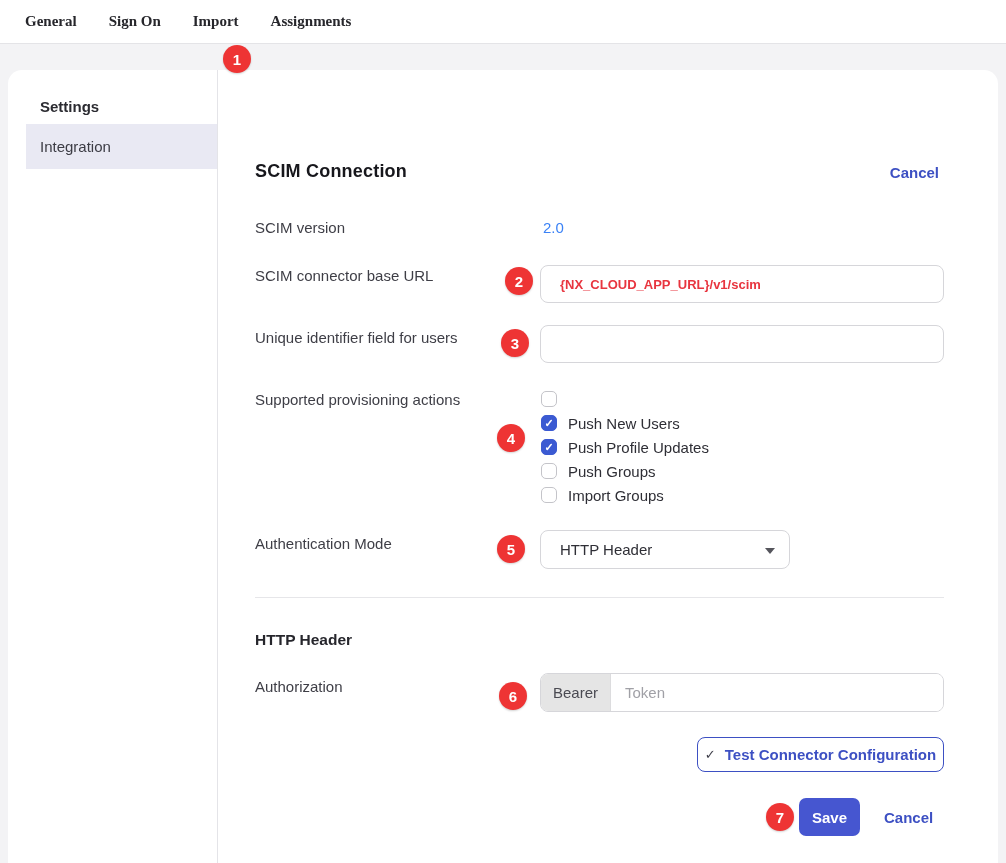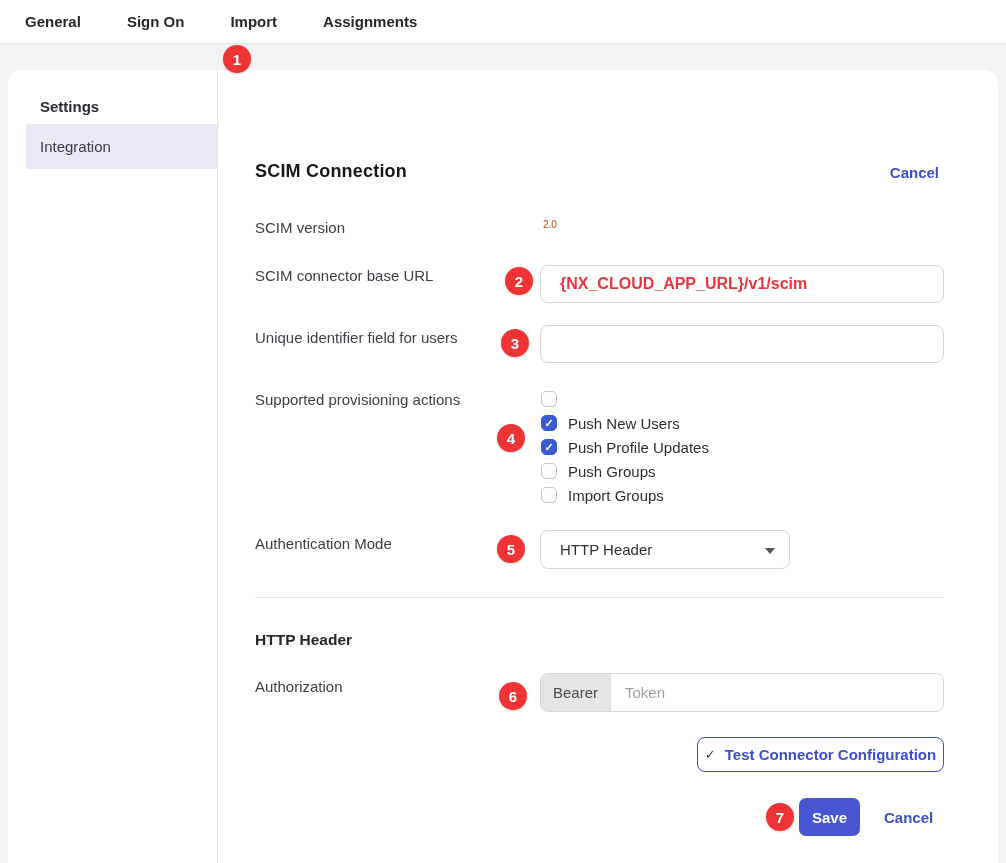--- a/index.html
+++ b/index.html
@@ -8,22 +8,23 @@
     position:relative; overflow:hidden;
     background:#f3f3f5;
     font-family:"Liberation Sans", sans-serif;
     color:#2b2b31;
   }
 
   
   .tabbar {
     position:absolute; top:0; left:0; right:0; height:44px;
     background:#ffffff; border-bottom:1px solid #e4e4e7;
-    display:flex; align-items:stretch; padding-left:15px; gap:26px;
+    display:flex; align-items:stretch; padding-left:15px; gap:12px;
     z-index:2;
+    font-family:Liberation Serif, serif;
   }
   .tab {
     display:flex; align-items:center; padding:0 10px;
     font-size:15px; font-weight:600; color:#26262b;
     position:relative; cursor:pointer; white-space:nowrap;
   }
   .tab.active::after {
     content:""; position:absolute; left:0; right:0; bottom:-1px;
     height:4px; background:#4a54bf; border-radius:2px;
   }
@@ -56,30 +57,30 @@
   .page-title {
     position:absolute; left:0; top:91px;
     font-size:18px; font-weight:600; color:#17171c; letter-spacing:.2px;
   }
   .link {
     font-size:15px; font-weight:600; color:#3d50c3; cursor:pointer;
   }
   .cancel-top { position:absolute; right:5px; top:94px; }
 
   .field-label { position:absolute; left:0; font-size:15px; color:#3e3e46; }
-  .field-value { position:absolute; font-size:10px; color:#c2410c; }
+  .field-value { position:absolute; font-size:15px; color:#3b82f6; }
 
   .text-input {
     position:absolute; left:285px; width:404px; height:38px;
     border:1px solid #d6d6da; border-radius:8px; background:#fff;
     padding:0 14px 0 19px; font-family:"Liberation Sans", sans-serif;
     font-size:15px; color:#2f2f36; outline:none;
   }
   .text-input.red-value {
-    font-size:16px; font-weight:700; color:#e8353f;
+    font-size:13px; font-weight:700; color:#e8353f;
   }
 
   
   .check-row {
     position:absolute; left:286px; height:24px;
     display:flex; align-items:center; gap:11px; cursor:pointer;
   }
   .checkbox {
     width:16px; height:16px; flex:0 0 16px;
     border:1.5px solid #c4c4c9; border-radius:5px; background:#fff;

